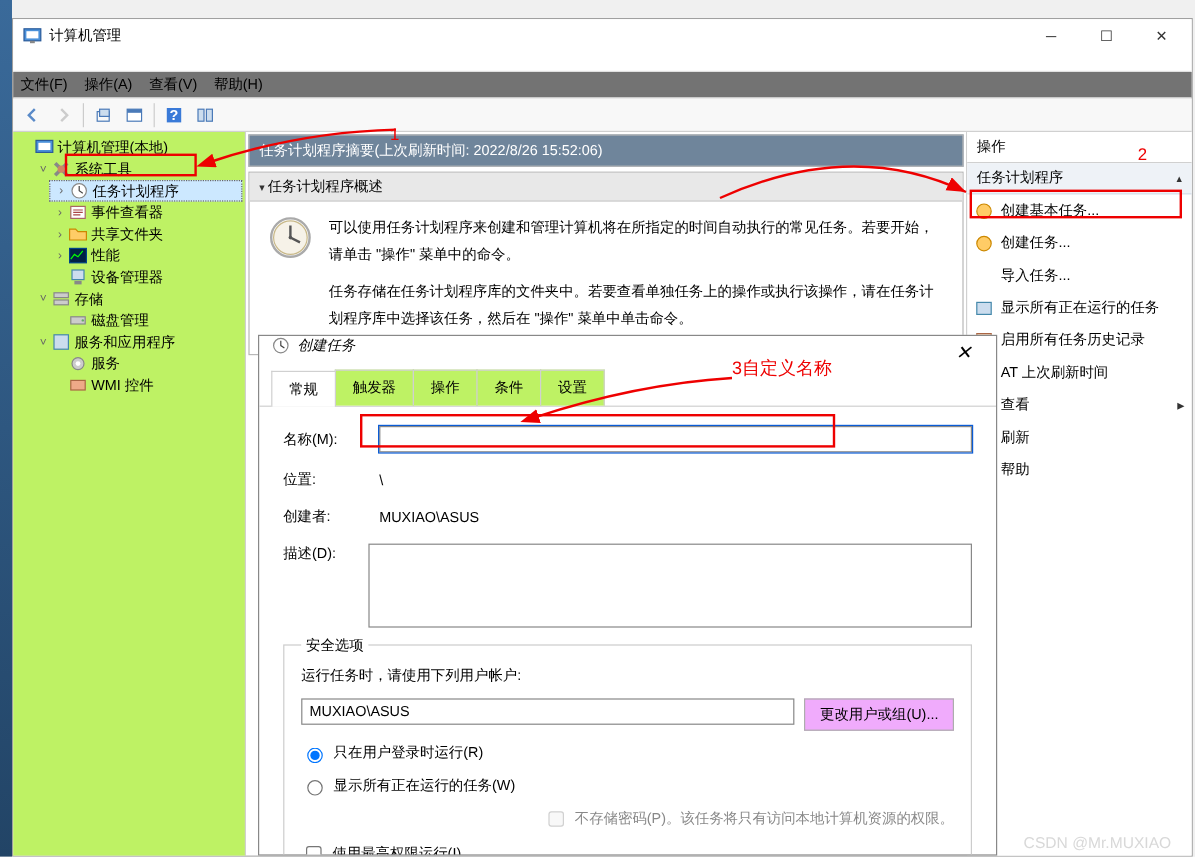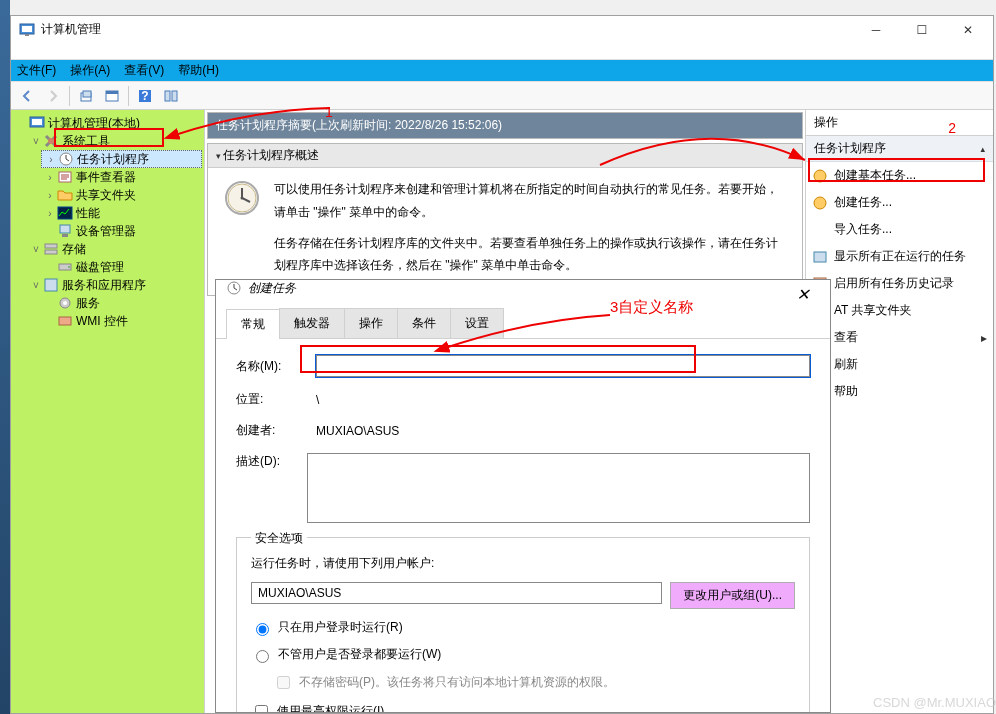--- a/index.html
+++ b/index.html
@@ -3,21 +3,21 @@
 <meta charset="utf-8">
 <style>
 * { box-sizing: border-box; font-family: "Microsoft YaHei", "Segoe UI", sans-serif; font-size: 12px; }
 body { margin: 0; width: 996px; height: 714px; background: #f0f0f0; position: relative; overflow: hidden; }
 .window { position: absolute; left: 10px; top: 15px; width: 984px; height: 699px; background: #fff; border: 1px solid #a0a0a0; display: flex; flex-direction: column; }
 .titlebar { height: 44px; background: #fff; border-bottom: 1px solid #e0e0e0; display: flex; align-items: center; padding: 0 2px 16px 8px; }
 .titlebar-icon { width: 16px; height: 16px; margin-right: 6px; }
 .titlebar-title { flex: 1; font-size: 12px; }
 .titlebar-btns { display: flex; }
 .titlebar-btn { width: 46px; height: 30px; display: flex; align-items: center; justify-content: center; color: #333; }
-.menubar { height: 22px; background: #0ea5e9; display: flex; align-items: center; padding-left: 6px; gap: 14px; font-size: 12px; border-bottom: 1px solid #e0e0e0; }
+.menubar { height: 22px; background: #737373; display: flex; align-items: center; padding-left: 6px; gap: 14px; font-size: 12px; border-bottom: 1px solid #e0e0e0; }
 .toolbar { height: 28px; background: #f8f8f8; border-bottom: 1px solid #d0d0d0; display: flex; align-items: center; padding-left: 4px; gap: 2px; }
 .tbtn { width: 24px; height: 22px; display: flex; align-items: center; justify-content: center; border: 1px solid transparent; }
 .tsep { width: 1px; height: 20px; background: #ccc; margin: 0 2px; }
 .content { flex: 1; display: flex; min-height: 0; }
 .tree { width: 194px; border-right: 1px solid #d0d0d0; background: #bef264; padding: 4px 2px; overflow: hidden; }
 .tree-root { white-space: nowrap; }
 .tn { display: flex; align-items: center; height: 18px; padding-left: 2px; }
 .tn .tw { width: 14px; text-align: center; color: #666; font-size: 10px; user-select: none; }
 .tn .ic { width: 16px; height: 16px; margin-right: 3px; flex: none; }
 .tn.sel { background: #cce8ff; border: 1px dotted #666; }
@@ -35,42 +35,42 @@
 .act-group-head { background: #eef2f7; border-bottom: 1px solid #d6dee8; padding: 4px 8px; display: flex; align-items: center; justify-content: space-between; }
 .act-item { padding: 5px 6px 5px 28px; position: relative; display: flex; align-items: center; }
 .act-item .ai { position: absolute; left: 6px; width: 16px; height: 16px; }
 .act-arrow { color: #333; }
 .redbox-act { border: 2px solid #e00; position: absolute; right: 11px; top: 158px; width: 177px; height: 24px; pointer-events: none; z-index: 5; }
 .dialog { position: absolute; left: 215px; top: 279px; width: 616px; height: 434px; background: #fff; border: 1px solid #888; z-index: 10; display: flex; flex-direction: column; }
 .dlg-title { height: 32px; display: flex; align-items: flex-start; padding: 0 6px 0 10px; font-style: italic; }
 .dlg-title .t { flex: 1; }
 .dlg-close { width: 42px; height: 28px; display: flex; align-items: center; justify-content: center; font-size: 16px; }
 .tabs { display: flex; border-bottom: 1px solid #d0d0d0; padding-left: 10px; }
-.tab { padding: 6px 14px; border: 1px solid #d0d0d0; border-bottom: none; margin-right: -1px; background: #e5e5e5; }
+.tab { padding: 6px 14px; border: 1px solid #d0d0d0; border-bottom: none; margin-right: -1px; background: #bef264; }
 .tab.active { background: #fff; position: relative; top: 1px; }
 .dlg-body { padding: 16px 20px; display: flex; flex-direction: column; gap: 14px; overflow: hidden; }
 .row { display: flex; align-items: center; gap: 10px; }
 .row .lbl { width: 70px; }
 .row input[type=text], .row .val { flex: 1; }
 input[type=text] { border: 1px solid #888; height: 22px; padding: 2px 6px; font-size: 12px; }
 .name-input { border: 1px solid #0a5cd6; outline: 1px solid #0a5cd6; }
 .redbox-name { border: 2px solid #e00; position: absolute; left: 300px; top: 345px; width: 396px; height: 28px; pointer-events: none; z-index: 20; }
 .fs { border: 1px solid #ccc; padding: 10px 14px 16px; }
 .fs-legend { position: relative; top: -18px; background: #fff; padding: 0 4px; display: inline-block; }
 .fs-body { margin-top: -10px; display: flex; flex-direction: column; gap: 10px; }
 .acct-row { display: flex; gap: 8px; }
 .acct-row input { flex: 1; }
 .btn { border: 1px solid #adadad; background: #f0abfc; padding: 4px 12px; font-size: 12px; }
 .radio-row, .chk-row { display: flex; align-items: center; gap: 6px; }
-.chk-row.dis { color: #888; }
+.chk-row.dis { color: #888; justify-content: flex-end; }
 .anno1 { position: absolute; left: 325px; top: 104px; color: #e00; font-size: 14px; z-index: 30; }
 .anno2 { position: absolute; right: 40px; top: 120px; color: #e00; font-size: 14px; z-index: 30; }
 .anno3 { position: absolute; left: 610px; top: 298px; color: #e00; font-size: 15px; z-index: 30; }
 .arrow-svg { position: absolute; pointer-events: none; z-index: 25; }
-.watermark { position: absolute; right: 0; bottom: 4px; color: rgba(200,200,200,0.7); font-size: 13px; z-index: 40; }
+.watermark { position: absolute; right: 20px; bottom: 4px; color: rgba(200,200,200,0.7); font-size: 13px; z-index: 40; }
 .leftstrip { position: absolute; left: 0; top: 0; width: 10px; height: 714px; background: linear-gradient(#3a6a9a,#246); }
 .chev { font-size: 9px; color: #333; }
 textarea { border: 1px solid #888; width: 100%; height: 70px; resize: none; }
 </style>
 </head>
 <body>
 
 <div class="leftstrip"></div>
 
 <div class="window">
@@ -278,21 +278,21 @@
           </svg>
           <span>显示所有正在运行的任务</span>
         </div>
       <div class="act-item">
           <svg class="ai" viewBox="0 0 16 16">
             <rect x="2" y="2" width="12" height="12" fill="#eca" stroke="#a64"></rect>
           </svg>
           <span>启用所有任务历史记录</span>
         </div>
       <div class="act-item">
-          <span>AT 共享文件夹</span>
+          <span>AT 上次刷新时间</span>
         </div>
       <div class="act-item">
           <span>查看</span>
           <span class="act-arrow" style="margin-left:auto">▸</span>
         </div>
       <div class="act-item">
           <span>刷新</span>
         </div>
       <div class="act-item">
           <span>帮助</span>
@@ -341,21 +341,21 @@
         <div class="acct-row">
           <input type="text" value="MUXIAO\ASUS" style="">
           <button class="btn"><span>更改用户或组(U)...</span></button>
         </div>
         <label class="radio-row">
             <input type="radio" name="r" checked="" style="">
             <span>只在用户登录时运行(R)</span>
           </label>
         <label class="radio-row">
             <input type="radio" name="r" style="">
-            <span>不管用户是否登录都要运行(W)</span>
+            <span>显示所有正在运行的任务(W)</span>
           </label>
         <label class="chk-row dis" style="padding-left:22px">
             <input type="checkbox" disabled="" style="">
             <span>不存储密码(P)。该任务将只有访问本地计算机资源的权限。</span>
           </label>
         <label class="chk-row">
             <input type="checkbox" style="">
             <span>使用最高权限运行(I)</span>
           </label>
       </div>

